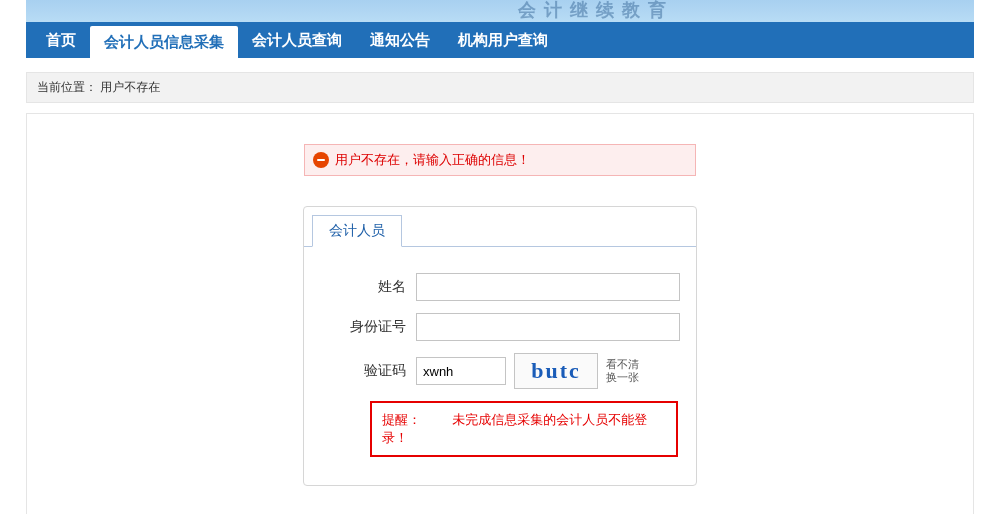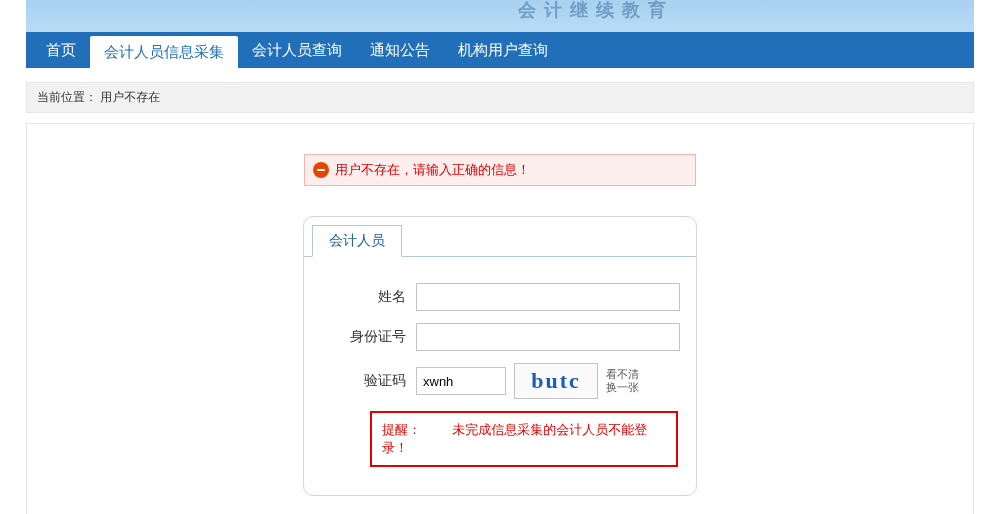--- a/index.html
+++ b/index.html
@@ -5,21 +5,21 @@
     * { box-sizing: border-box; margin: 0; padding: 0; }
     body {
       font-family: "Microsoft YaHei", Arial, sans-serif;
       font-size: 13px;
       background: #fff;
       color: #333;
       width: 1000px;
       overflow: hidden;
     }
     .header-bg {
-      height: 32px;
+      height: 22px;
       background: linear-gradient(to bottom, #a8d0f0, #b8dcf5);
       margin: 0 26px;
       position: relative;
     }
     .header-text {
       position: absolute;
       right: 300px;
       top: -2px;
       color: #3a6a9a;
       font-size: 18px;
@@ -31,21 +31,21 @@
       height: 36px;
       background: #216fb8;
       margin: 0 26px;
       display: flex;
       align-items: stretch;
       padding-left: 6px;
     }
     .nav-item {
       color: #fff;
       font-size: 15px;
-      font-weight: normal;
+      font-weight: bold;
       padding: 0 14px;
       display: flex;
       align-items: center;
       cursor: pointer;
     }
     .nav-item.active {
       background: #fff;
       color: #216fb8;
       margin-top: 4px;
       margin-bottom: 0;
@@ -94,21 +94,21 @@
     .error-icon::before {
       content: "";
       width: 8px;
       height: 2px;
       background: #fff;
       border-radius: 1px;
     }
     .login-panel {
       width: 394px;
       border: 1px solid #d6d6d6;
-      border-radius: 10px;
+      border-radius: 4px;
       padding-bottom: 28px;
     }
     .tab-row {
       display: flex;
       padding: 8px 0 0 8px;
       border-bottom: 1px solid #b5c7e0;
       margin-bottom: 26px;
     }
     .tab {
       border: 1px solid #b5c7e0;

